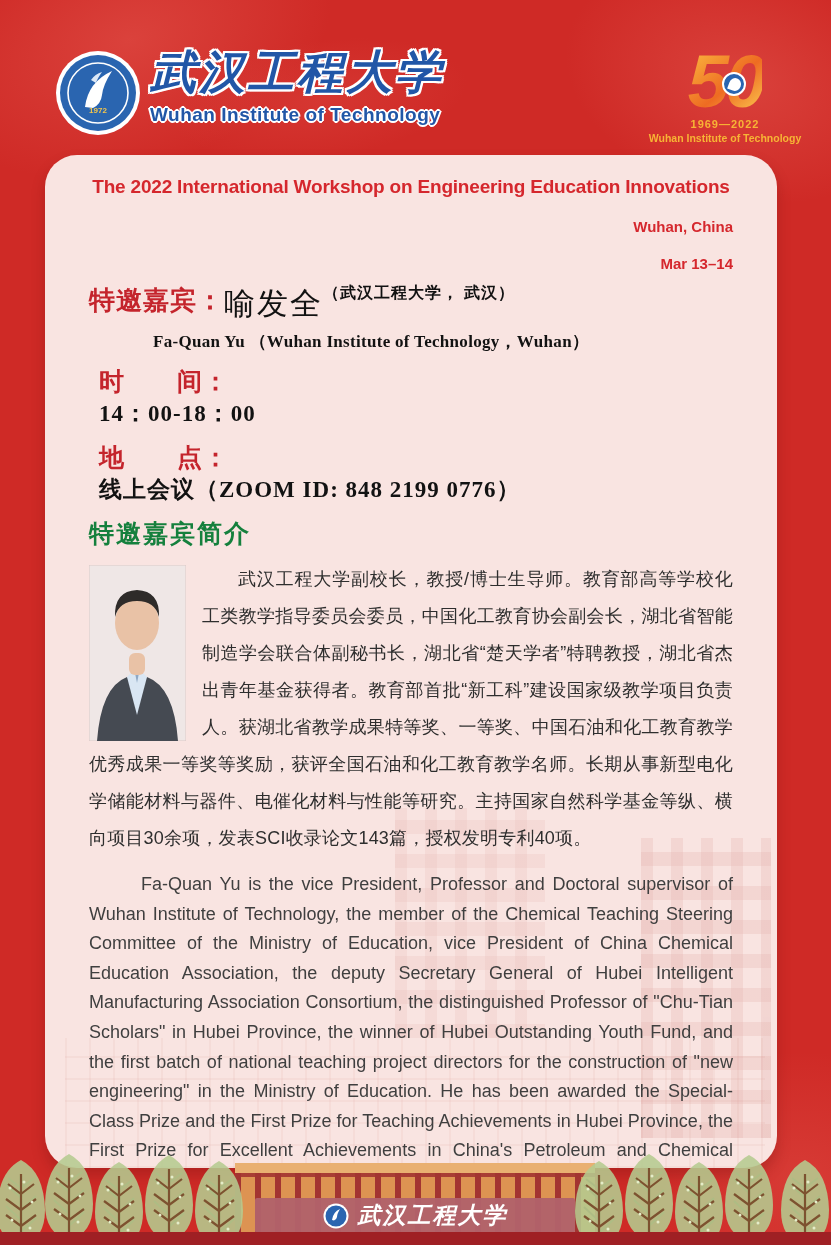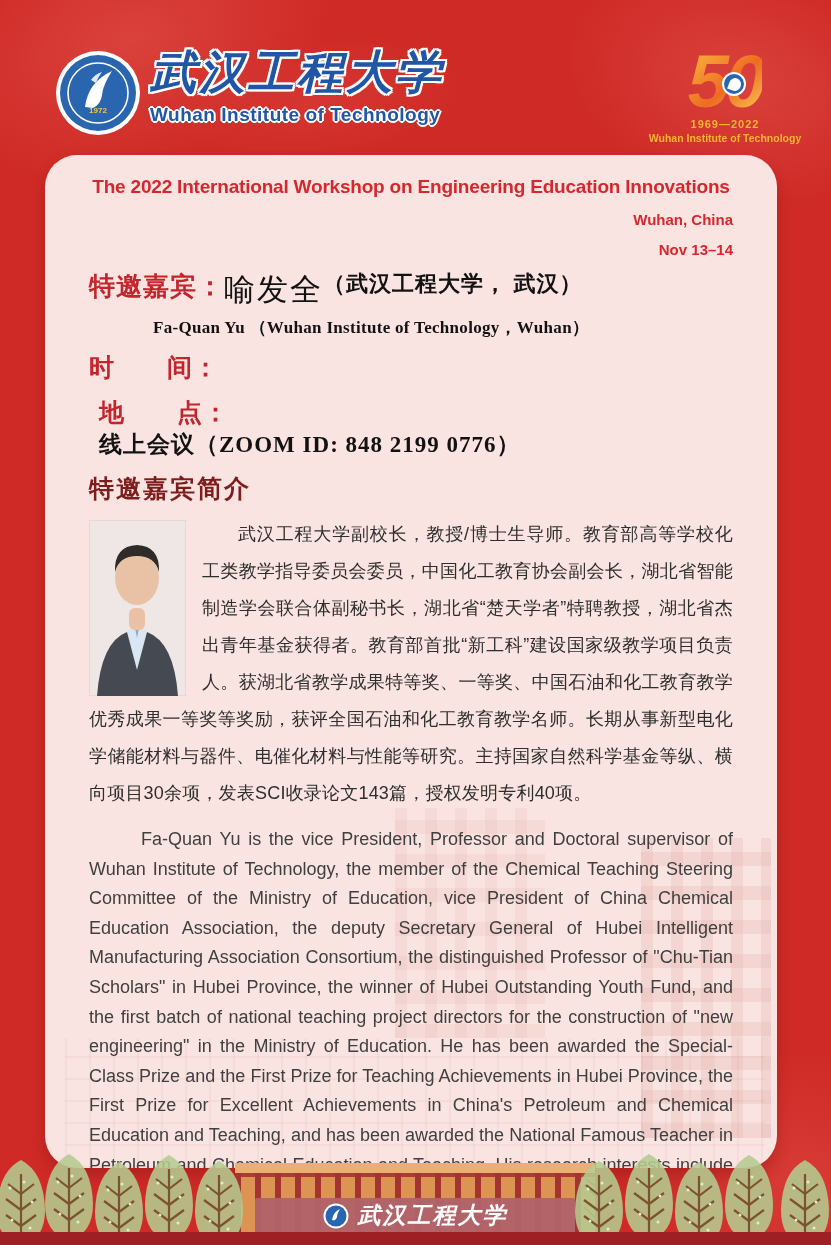--- a/index.html
+++ b/index.html
@@ -65,44 +65,44 @@
     background:repeating-linear-gradient(90deg, rgba(193,95,88,.30) 0 12px, transparent 12px 30px),
                repeating-linear-gradient(0deg, rgba(193,95,88,.30) 0 14px, transparent 14px 34px);}
   .wm3 { left:20px; bottom:0; width:700px; height:130px; opacity:.30;
     background:repeating-linear-gradient(90deg, rgba(205,120,110,.25) 0 2px, transparent 2px 24px),
                repeating-linear-gradient(0deg, rgba(205,120,110,.25) 0 2px, transparent 2px 22px);}
 
   .card-title {
     text-align:center; font-weight:bold; font-size:19px; letter-spacing:-.2px;
     color:#d5272d; white-space:nowrap; line-height:24px;
   }
-  .card-sub { text-align:right; font-weight:bold; font-size:15px; line-height:19px; color:#d5272d; margin-top:11px; }
+  .card-sub { text-align:right; font-weight:bold; font-size:15px; line-height:19px; color:#d5272d; margin-top:18px; }
 
   .guest-row { margin-top:10px; display:flex; align-items:flex-start; }
   .lbl-red { font-weight:bold; font-size:26px; color:#c4242c; letter-spacing:1px; flex:none; }
   .guest-name {
     font-family:"Liberation Serif","DejaVu Serif",serif; font-weight:normal;
     font-size:31px; color:#121212; letter-spacing:2px;
   }
   .guest-affil {
     font-family:"Liberation Serif","DejaVu Serif",serif; font-weight:bold;
-    font-size:22px; color:#121212; letter-spacing:1px;
+    font-size:16px; color:#121212; letter-spacing:1px;
   }
   .guest-en {
     margin-top:5px; margin-left:64px;
     font-family:"Liberation Serif","DejaVu Serif",serif; font-weight:bold;
     font-size:17px; color:#121212; letter-spacing:.3px;
   }
   .info-row { margin-top:12px; display:flex; align-items:baseline;flex-direction:column; }
   .info-row .lbl-red { font-size:25px; }
   .info-val {
     font-family:"Liberation Serif","DejaVu Serif",serif; font-weight:bold;
     font-size:23px; color:#121212; margin-left:10px; letter-spacing:1px;
   }
-  .bio-heading { margin-top:12px; font-weight:bold; font-size:25px; color:#7f1d1d; letter-spacing:2px; }
+  .bio-heading { margin-top:12px; font-weight:bold; font-size:25px; color:#15803d; letter-spacing:2px; }
 
   .bio-cn {
     margin-top:11px; font-size:18px; line-height:37px; color:#2e2e2e;
     text-align:justify; text-indent:2em; letter-spacing:.2px; position:relative; z-index:1;
   }
   .guest-photo { float:left; width:97px; height:176px; margin:4px 16px 2px 0; shape-outside:inset(0); }
   .bio-en {
     margin-top:13px; font-size:18px; line-height:29.6px; color:#3f3f3f;
     text-align:justify; text-indent:52px; position:relative; z-index:1;
   }
@@ -161,31 +161,32 @@
     <div class="anniv-name">Wuhan Institute of Technology</div>
   </div>
 
   <div class="card">
     <div class="wm wm1"></div>
     <div class="wm wm2"></div>
     <div class="wm wm3"></div>
 
     <div class="card-title">The 2022 International Workshop on Engineering Education Innovations</div>
     <div class="card-sub">Wuhan, China</div>
-    <div class="card-sub">Nov 13–14</div>
+    <div class="card-sub">Mar 13–14</div>
 
     <div class="guest-row">
       <span class="lbl-red">特邀嘉宾：</span>
       <span class="guest-name">喻发全</span>
       <span class="guest-affil">（武汉工程大学， 武汉）</span>
     </div>
     <div class="guest-en">Fa-Quan Yu （Wuhan Institute of Technology，Wuhan）</div>
 
     <div class="info-row">
       <span class="lbl-red">时　　间：</span>
+      <span class="info-val">14：00-18：00</span>
     </div>
     <div class="info-row">
       <span class="lbl-red">地　　点：</span>
       <span class="info-val">线上会议（ZOOM ID: 848 2199 0776）</span>
     </div>
 
     <div class="bio-heading">特邀嘉宾简介</div>
 
     <div class="bio-cn">
       <svg class="guest-photo" viewBox="0 0 97 176">

